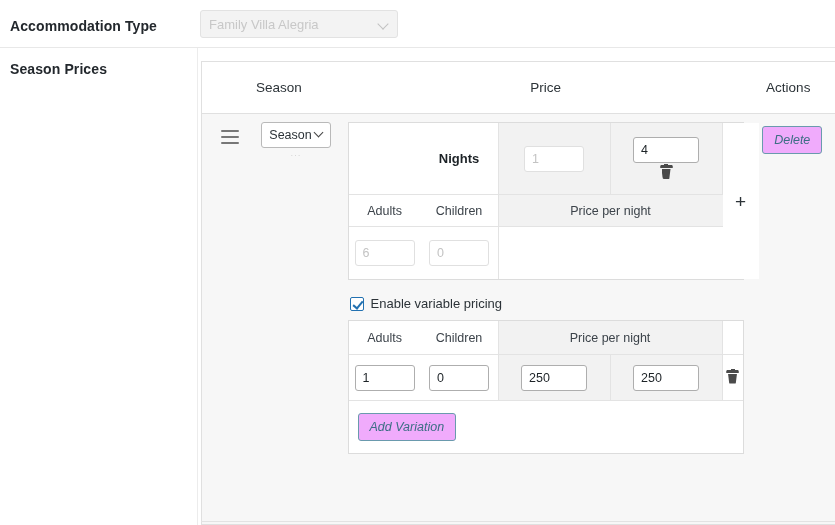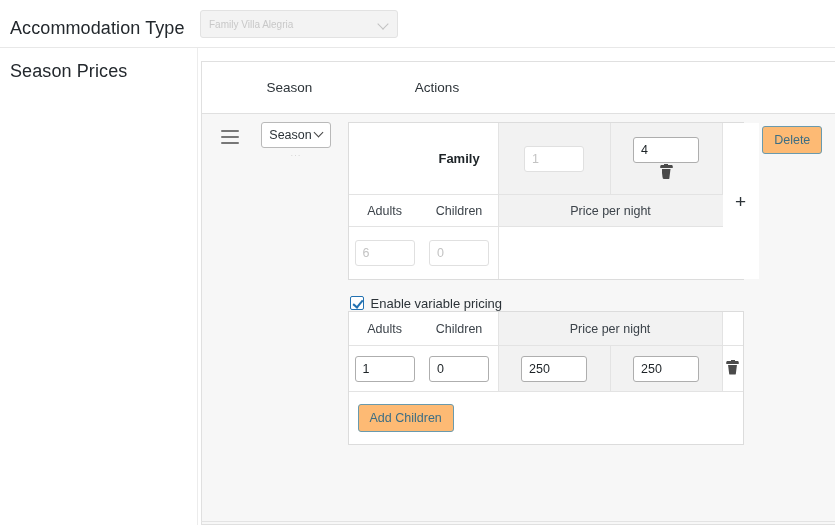--- a/index.html
+++ b/index.html
@@ -20,42 +20,42 @@
   
   .field-row {
     position: absolute;
     left: 0;
     width: 835px;
   }
   #row-accommodation { top: 0; height: 48px; border-bottom: 1px solid #e8e8e8; }
   .field-label {
     position: absolute;
     left: 10px;
-    font-size: 18px;
+    font-size: 14px;
     color: #23282d;
-    font-weight: 400;
+    font-weight: 700;
     letter-spacing: .1px;
   }
   #label-accommodation { top: 18px; }
 
   .select-disabled {
     position: absolute;
     left: 200px;
     top: 10px;
     width: 198px;
     height: 28px;
     background: #f3f3f3;
     border: 1px solid #e2e2e2;
     border-radius: 3px;
     display: flex;
     align-items: center;
     padding: 0 8px;
   }
   .select-disabled .sel-text {
-    font-size: 10px;
+    font-size: 13px;
     color: #c8c8c8;
     flex: 1;
     white-space: nowrap;
     overflow: hidden;
   }
   .chev {
     width: 11px; height: 11px;
     display: inline-block;
     position: relative;
     flex: 0 0 auto;
@@ -269,22 +269,23 @@
     user-select: none;
   }
 
   
   .varpanel {
     margin-top: 16px;
     width: 396px;
   }
   .var-check-row {
     display: flex;
-    align-items: flex-start;
+    align-items: flex-end;
     gap: 7px;
+    margin-bottom: 9px;
     padding-left: 2px;
   }
   .cbox {
     width: 14px; height: 14px;
     border: 1px solid #2271b1;
     border-radius: 2px;
     background: #fff;
     position: relative;
     flex: 0 0 auto;
     cursor: pointer;
@@ -334,21 +335,21 @@
     border: 1px solid #6a9aad;
     color: #3c6e84;
     border-radius: 3px;
     font-family: "Liberation Sans", sans-serif;
     font-size: 12.5px;
     padding: 5px 11px;
     cursor: pointer;
     line-height: 1.3;
     white-space: nowrap;
   }
-  .btn-white { background: #fdba74; }
+  .btn-white { background: #f0abfc; font-style: italic; }
 
   
   .cell-actions {
     width: 120px;
     padding-top: 12px;
     display: flex;
     justify-content: center;
     align-items: flex-start;
   }
 
@@ -379,20 +380,21 @@
 
   <div class="field-row" id="row-season">
     <div class="field-label" id="label-season">Season Prices</div>
 
     <div id="season-left-divider"></div>
 
     <div class="s-table">
 
       <div class="thead">
         <div class="th th-season">Season</div>
+        <div class="th th-price">Price</div>
         <div class="th th-actions">Actions</div>
       </div>
 
       <div class="tbody-row">
 
         <div class="cell-season">
           <div class="drag-handle">
             <span></span>
               <span></span>
               <span></span>
@@ -403,21 +405,21 @@
           </div>
           <div class="season-sub">···</div>
         </div>
 
         <div class="cell-price">
 
           <div class="matrix">
 
             <div class="m-cell bg-white bdr-b"></div>
             <div class="m-cell bg-white bdr-r bdr-b">
-              <span class="lbl-nights">Family</span>
+              <span class="lbl-nights">Nights</span>
             </div>
             <div class="m-cell bg-gray bdr-r bdr-b">
               <input class="inp inp-sm inp-ghost" type="text" readonly="" value="1" style="">
             </div>
             <div class="m-cell bg-gray bdr-r bdr-b">
               <div class="stack">
                 <input class="inp inp-md" type="text" value="4" style="">
                 <span class="trash">
                     <i class="lid"></i>
                   </span>
@@ -473,21 +475,21 @@
                   <input class="inp inp-md" type="text" value="250" style="">
                 </div>
                 <div class="vc bg-white">
                   <span class="trash">
                       <i class="lid"></i>
                     </span>
                 </div>
               </div>
 
               <div class="var-foot">
-                <button class="btn-sec btn-white">Add Children</button>
+                <button class="btn-sec btn-white">Add Variation</button>
               </div>
             </div>
           </div>
 
         </div>
 
         <div class="cell-actions">
           <button class="btn-sec btn-white">Delete</button>
         </div>
 

